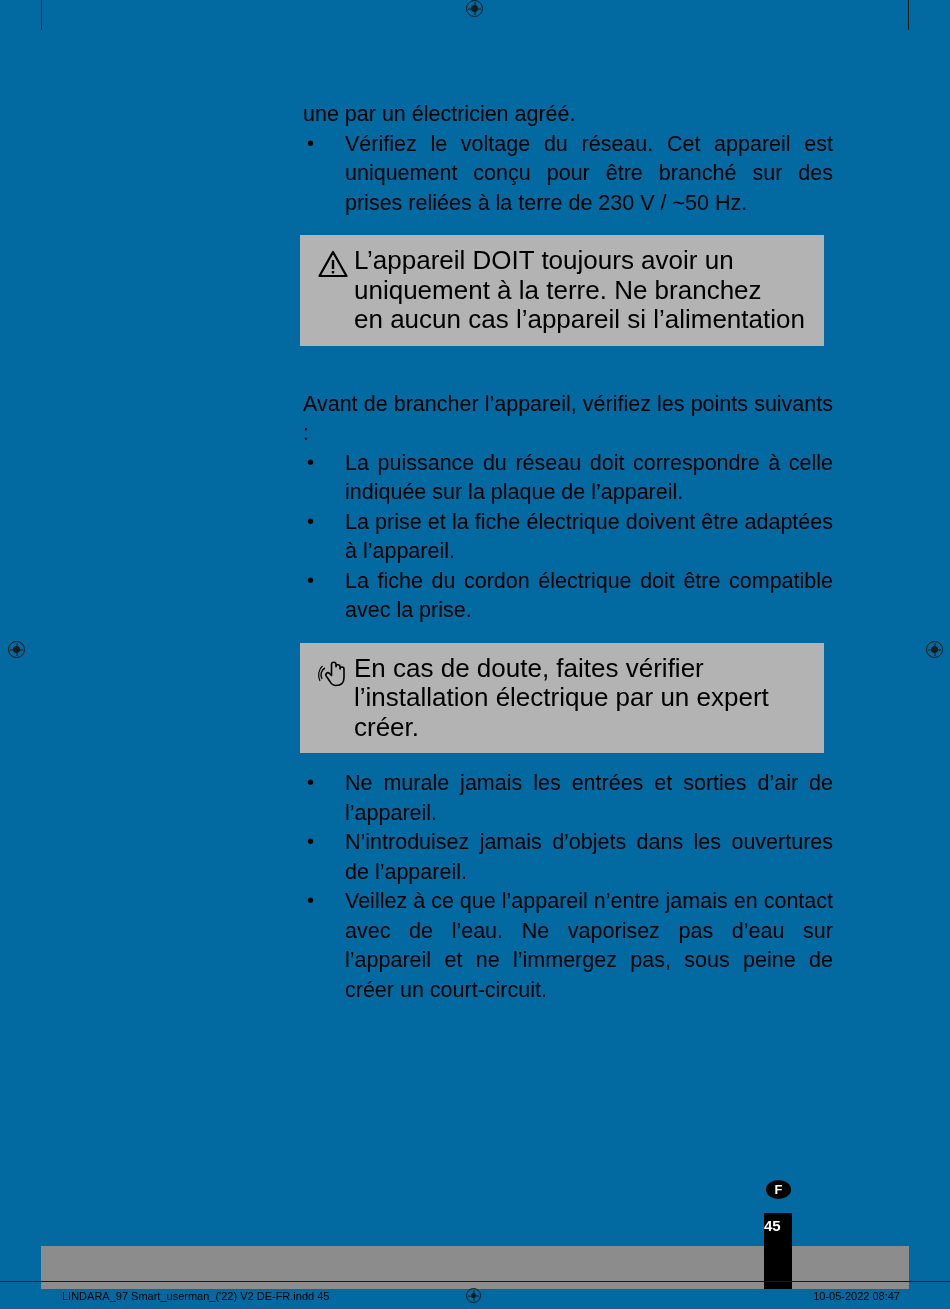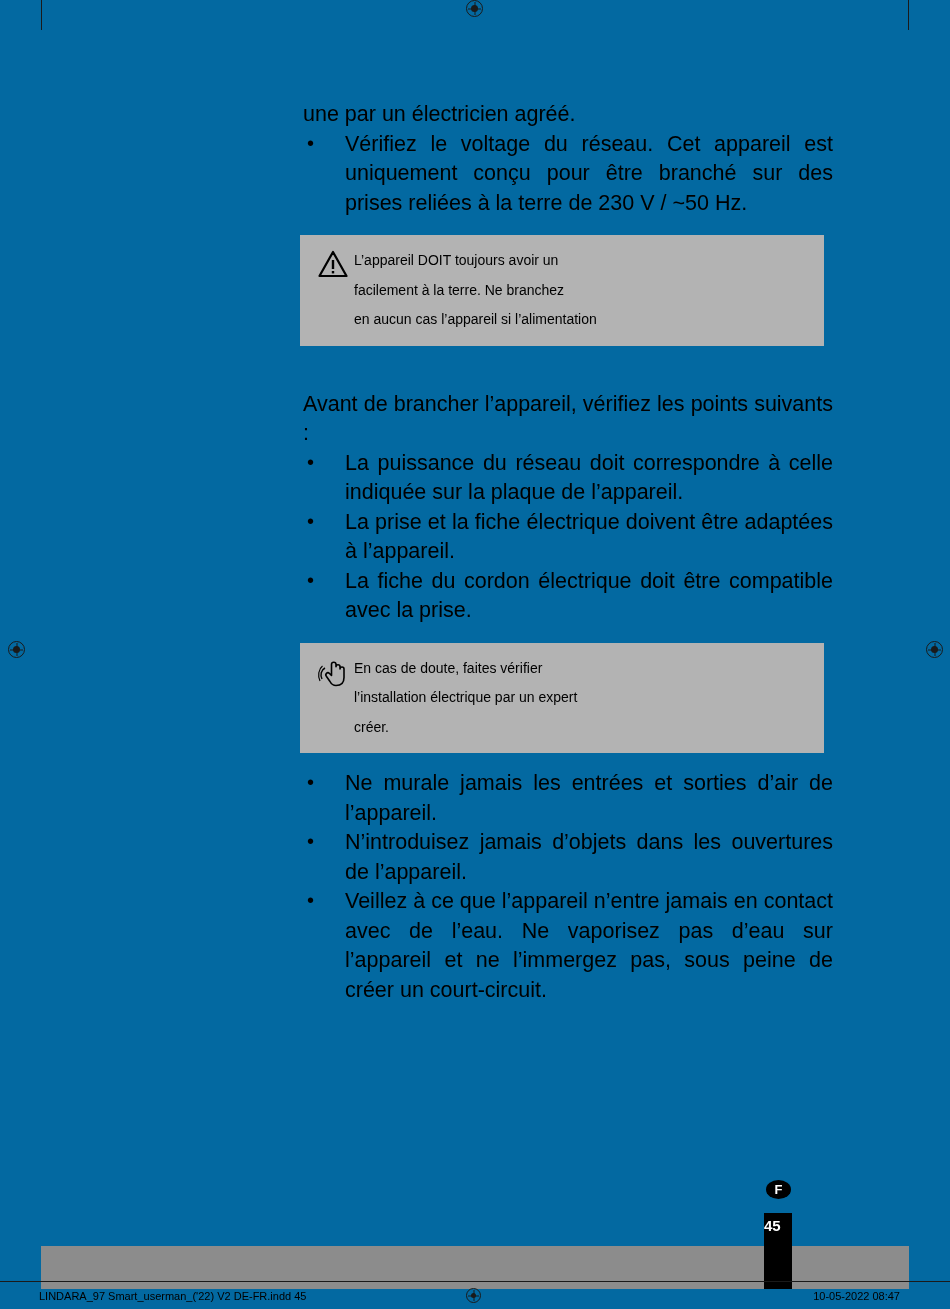--- a/index.html
+++ b/index.html
@@ -119,21 +119,21 @@
   .note .note-icon {
     flex: 0 0 42px;
     display: flex;
     align-items: flex-start;
     justify-content: center;
     padding-top: 4px;
   }
   .note .note-text {
     flex: 1 1 auto;
     line-height: 29.5px;
-    font-size: 14px;
+    font-size: 26px;
   }
   .note .note-text div { white-space: nowrap; }
 
   .spacer-16 { height: 16px; }
   .spacer-22 { height: 22px; }
 
   
   .footer-bar {
     position: absolute;
     left: 41px;
@@ -181,21 +181,21 @@
   .print-footer {
     position: absolute;
     left: 0;
     top: 1281px;
     width: 950px;
     height: 28px;
     border-top: 1px solid #1a1a1a;
   }
   .print-footer .left {
     position: absolute;
-    left: 39px;
+    left: 62px;
     top: 8px;
     font-size: 11px;
     color: #000;
   }
   .print-footer .right {
     position: absolute;
     right: 50px;
     top: 8px;
     font-size: 11px;
     color: #000;
@@ -239,21 +239,21 @@
     <div class="note">
       <div class="note-icon">
         <svg width="30" height="28" viewBox="0 0 30 28" aria-hidden="true">
           <polygon points="15,2 28.5,26 1.5,26" fill="none" stroke="#000" stroke-width="2.2" stroke-linejoin="round"></polygon>
           <rect x="13.8" y="10" width="2.4" height="9" fill="#000"></rect>
           <rect x="13.8" y="21" width="2.4" height="2.4" fill="#000"></rect>
         </svg>
       </div>
       <div class="note-text">
         <div>L’appareil DOIT toujours avoir un</div>
-        <div>facilement à la terre. Ne branchez</div>
+        <div>uniquement à la terre. Ne branchez</div>
         <div>en aucun cas l’appareil si l’alimentation</div>
       </div>
     </div>
 
     <div class="spacer-22"></div>
 
 
     <div class="spacer-22"></div>
 
     <p class="para plain">Avant de brancher l’appareil, vérifiez les points suivants :</p>

